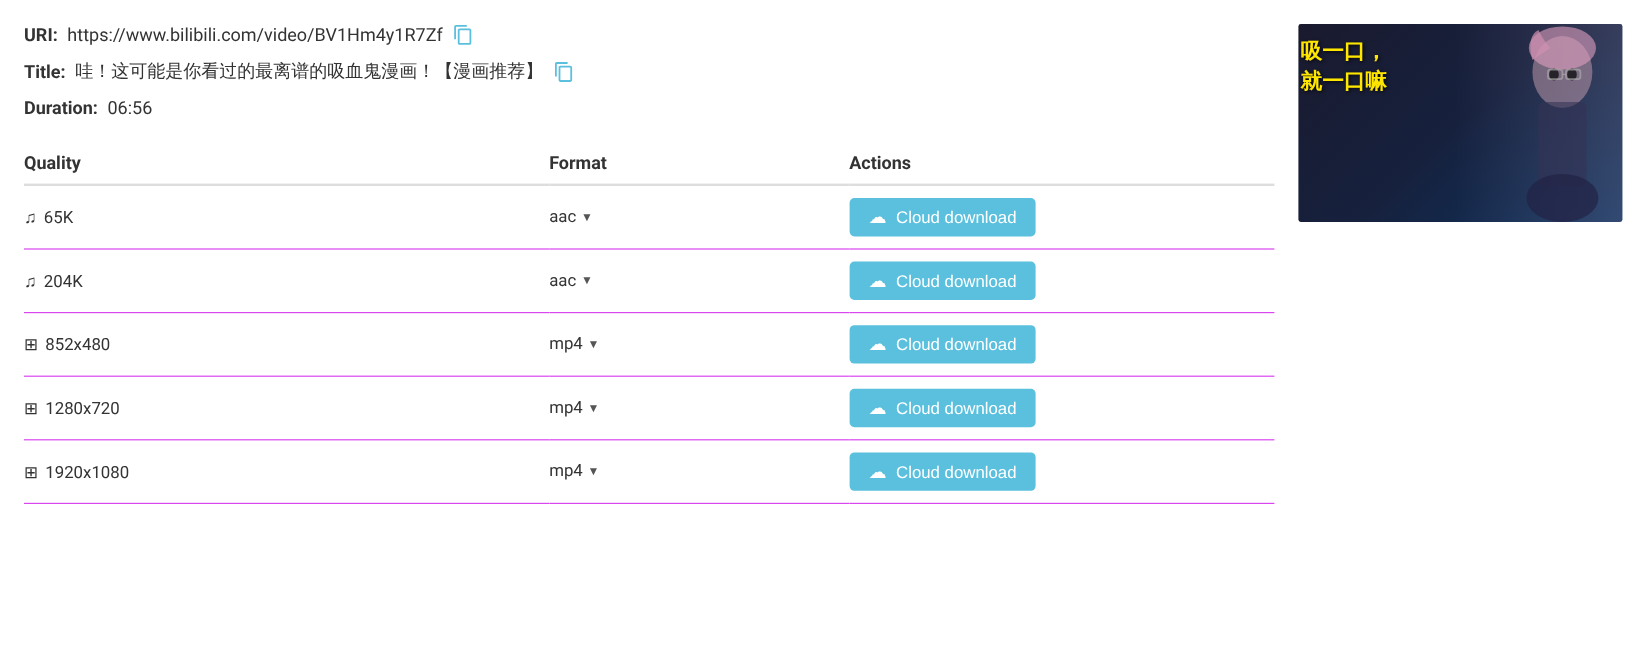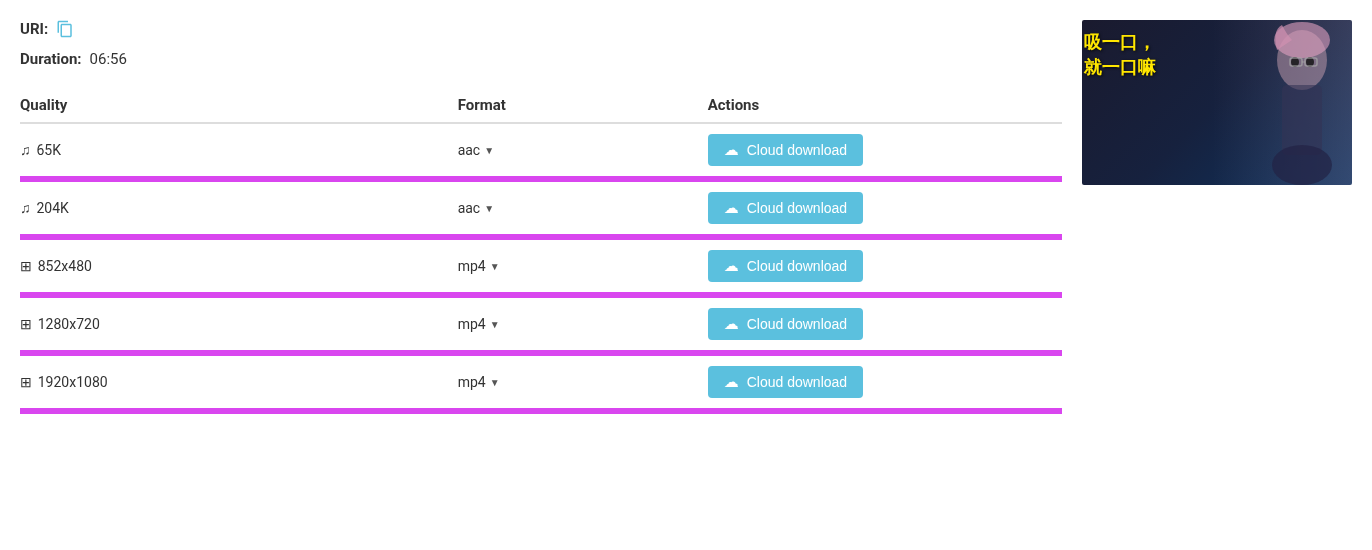--- a/index.html
+++ b/index.html
@@ -56,21 +56,21 @@
       border-bottom: 2px solid #ddd;
     }
     th {
       text-align: left;
       padding: 8px 12px 8px 0;
       font-weight: bold;
       font-size: 15px;
       color: #333;
     }
     tbody tr {
-      border-bottom: 6px solid #d946ef;
+      border-bottom: 1px solid #d946ef;
     }
     td {
       padding: 10px 12px 10px 0;
       vertical-align: middle;
     }
     .quality-cell {
       width: 42%;
     }
     .format-cell {
       width: 24%;
@@ -143,27 +143,37 @@
     }
   </style>
 </head>
 <body>
 
 <div class="page-wrapper">
   <div class="content-area">
 
     <div class="meta-row">
       <span class="meta-label">URI:</span>
+      <span class="meta-value">https://www.bilibili.com/video/BV1Hm4y1R7Zf</span>
       <span class="copy-icon" title="Copy">
         <svg viewBox="0 0 24 24" xmlns="http://www.w3.org/2000/svg">
           <path d="M16 1H4C2.9 1 2 1.9 2 3v14h2V3h12V1zm3 4H8C6.9 5 6 5.9 6 7v14c0 1.1.9 2 2 2h11c1.1 0 2-.9 2-2V7c0-1.1-.9-2-2-2zm0 16H8V7h11v14z"></path>
         </svg>
       </span>
     </div>
 
+    <div class="meta-row">
+      <span class="meta-label">Title:</span>
+      <span class="meta-value">哇！这可能是你看过的最离谱的吸血鬼漫画！【漫画推荐】</span>
+      <span class="copy-icon" title="Copy">
+        <svg viewBox="0 0 24 24" xmlns="http://www.w3.org/2000/svg">
+          <path d="M16 1H4C2.9 1 2 1.9 2 3v14h2V3h12V1zm3 4H8C6.9 5 6 5.9 6 7v14c0 1.1.9 2 2 2h11c1.1 0 2-.9 2-2V7c0-1.1-.9-2-2-2zm0 16H8V7h11v14z"></path>
+        </svg>
+      </span>
+    </div>
 
     <div class="meta-row duration-row">
       <span class="meta-label">Duration:</span>
       <span class="meta-value">06:56</span>
     </div>
 
     <table>
       <thead>
         <tr>
           <th class="quality-cell">Quality</th>

